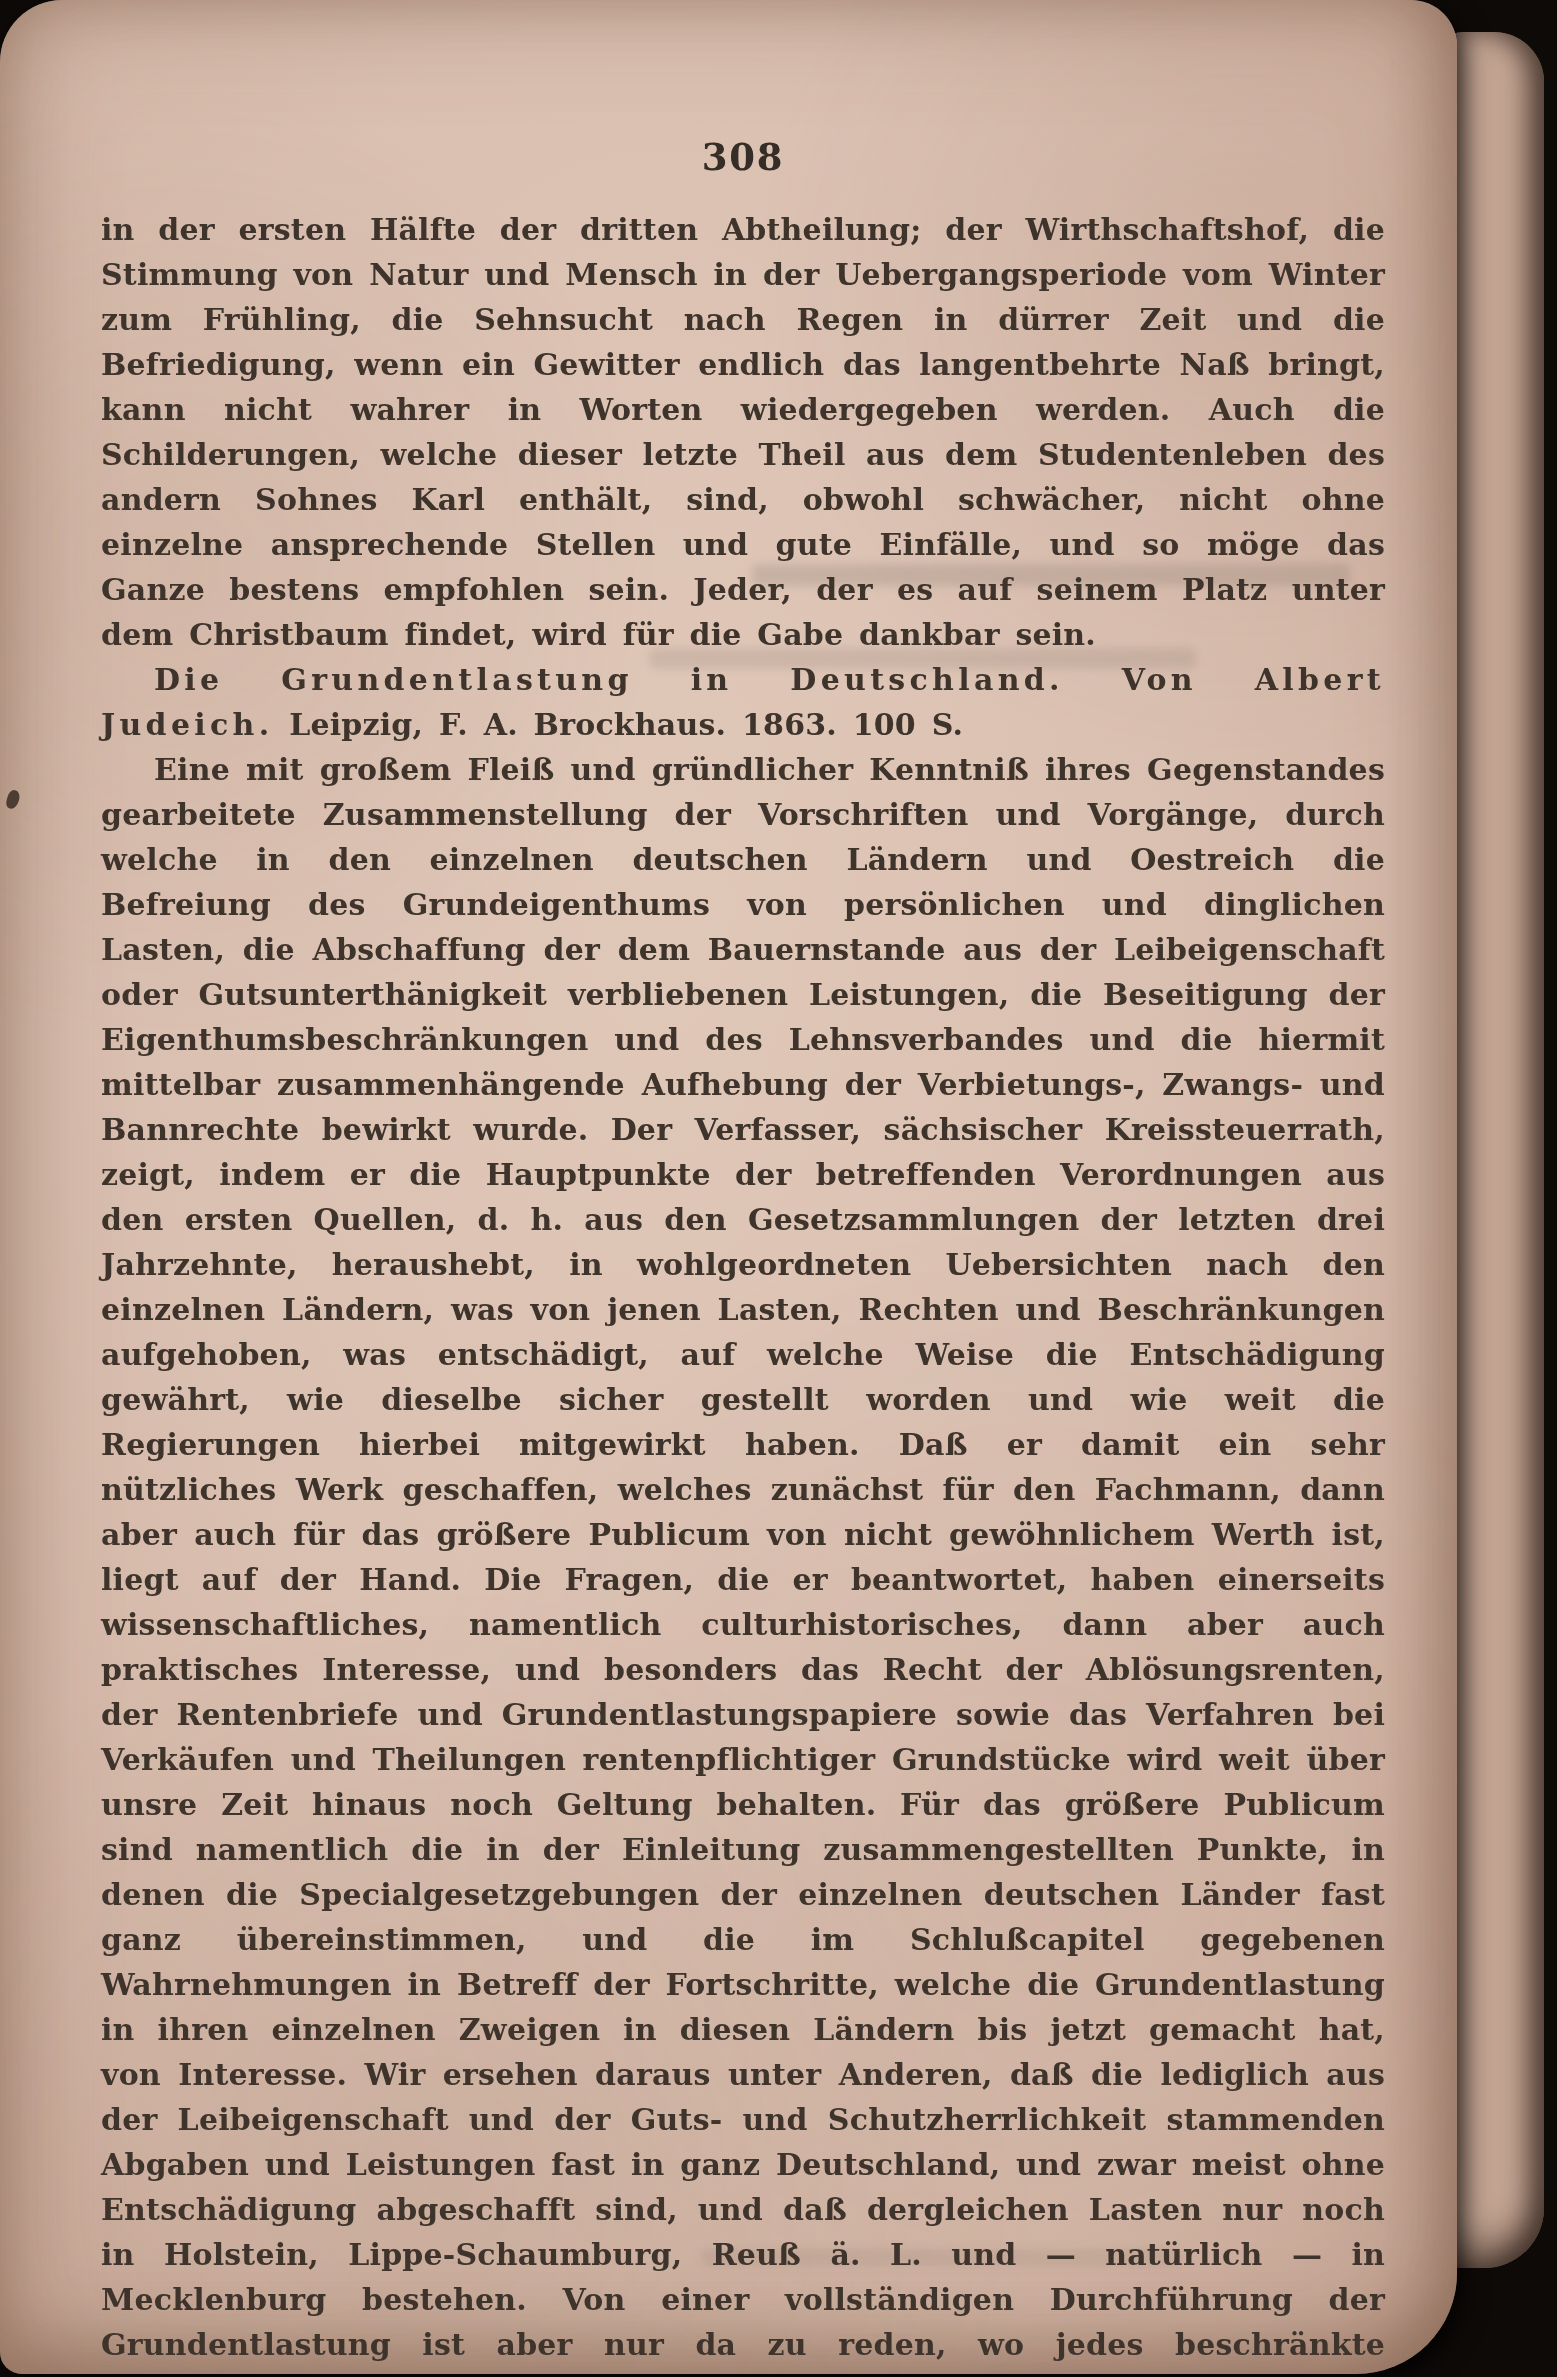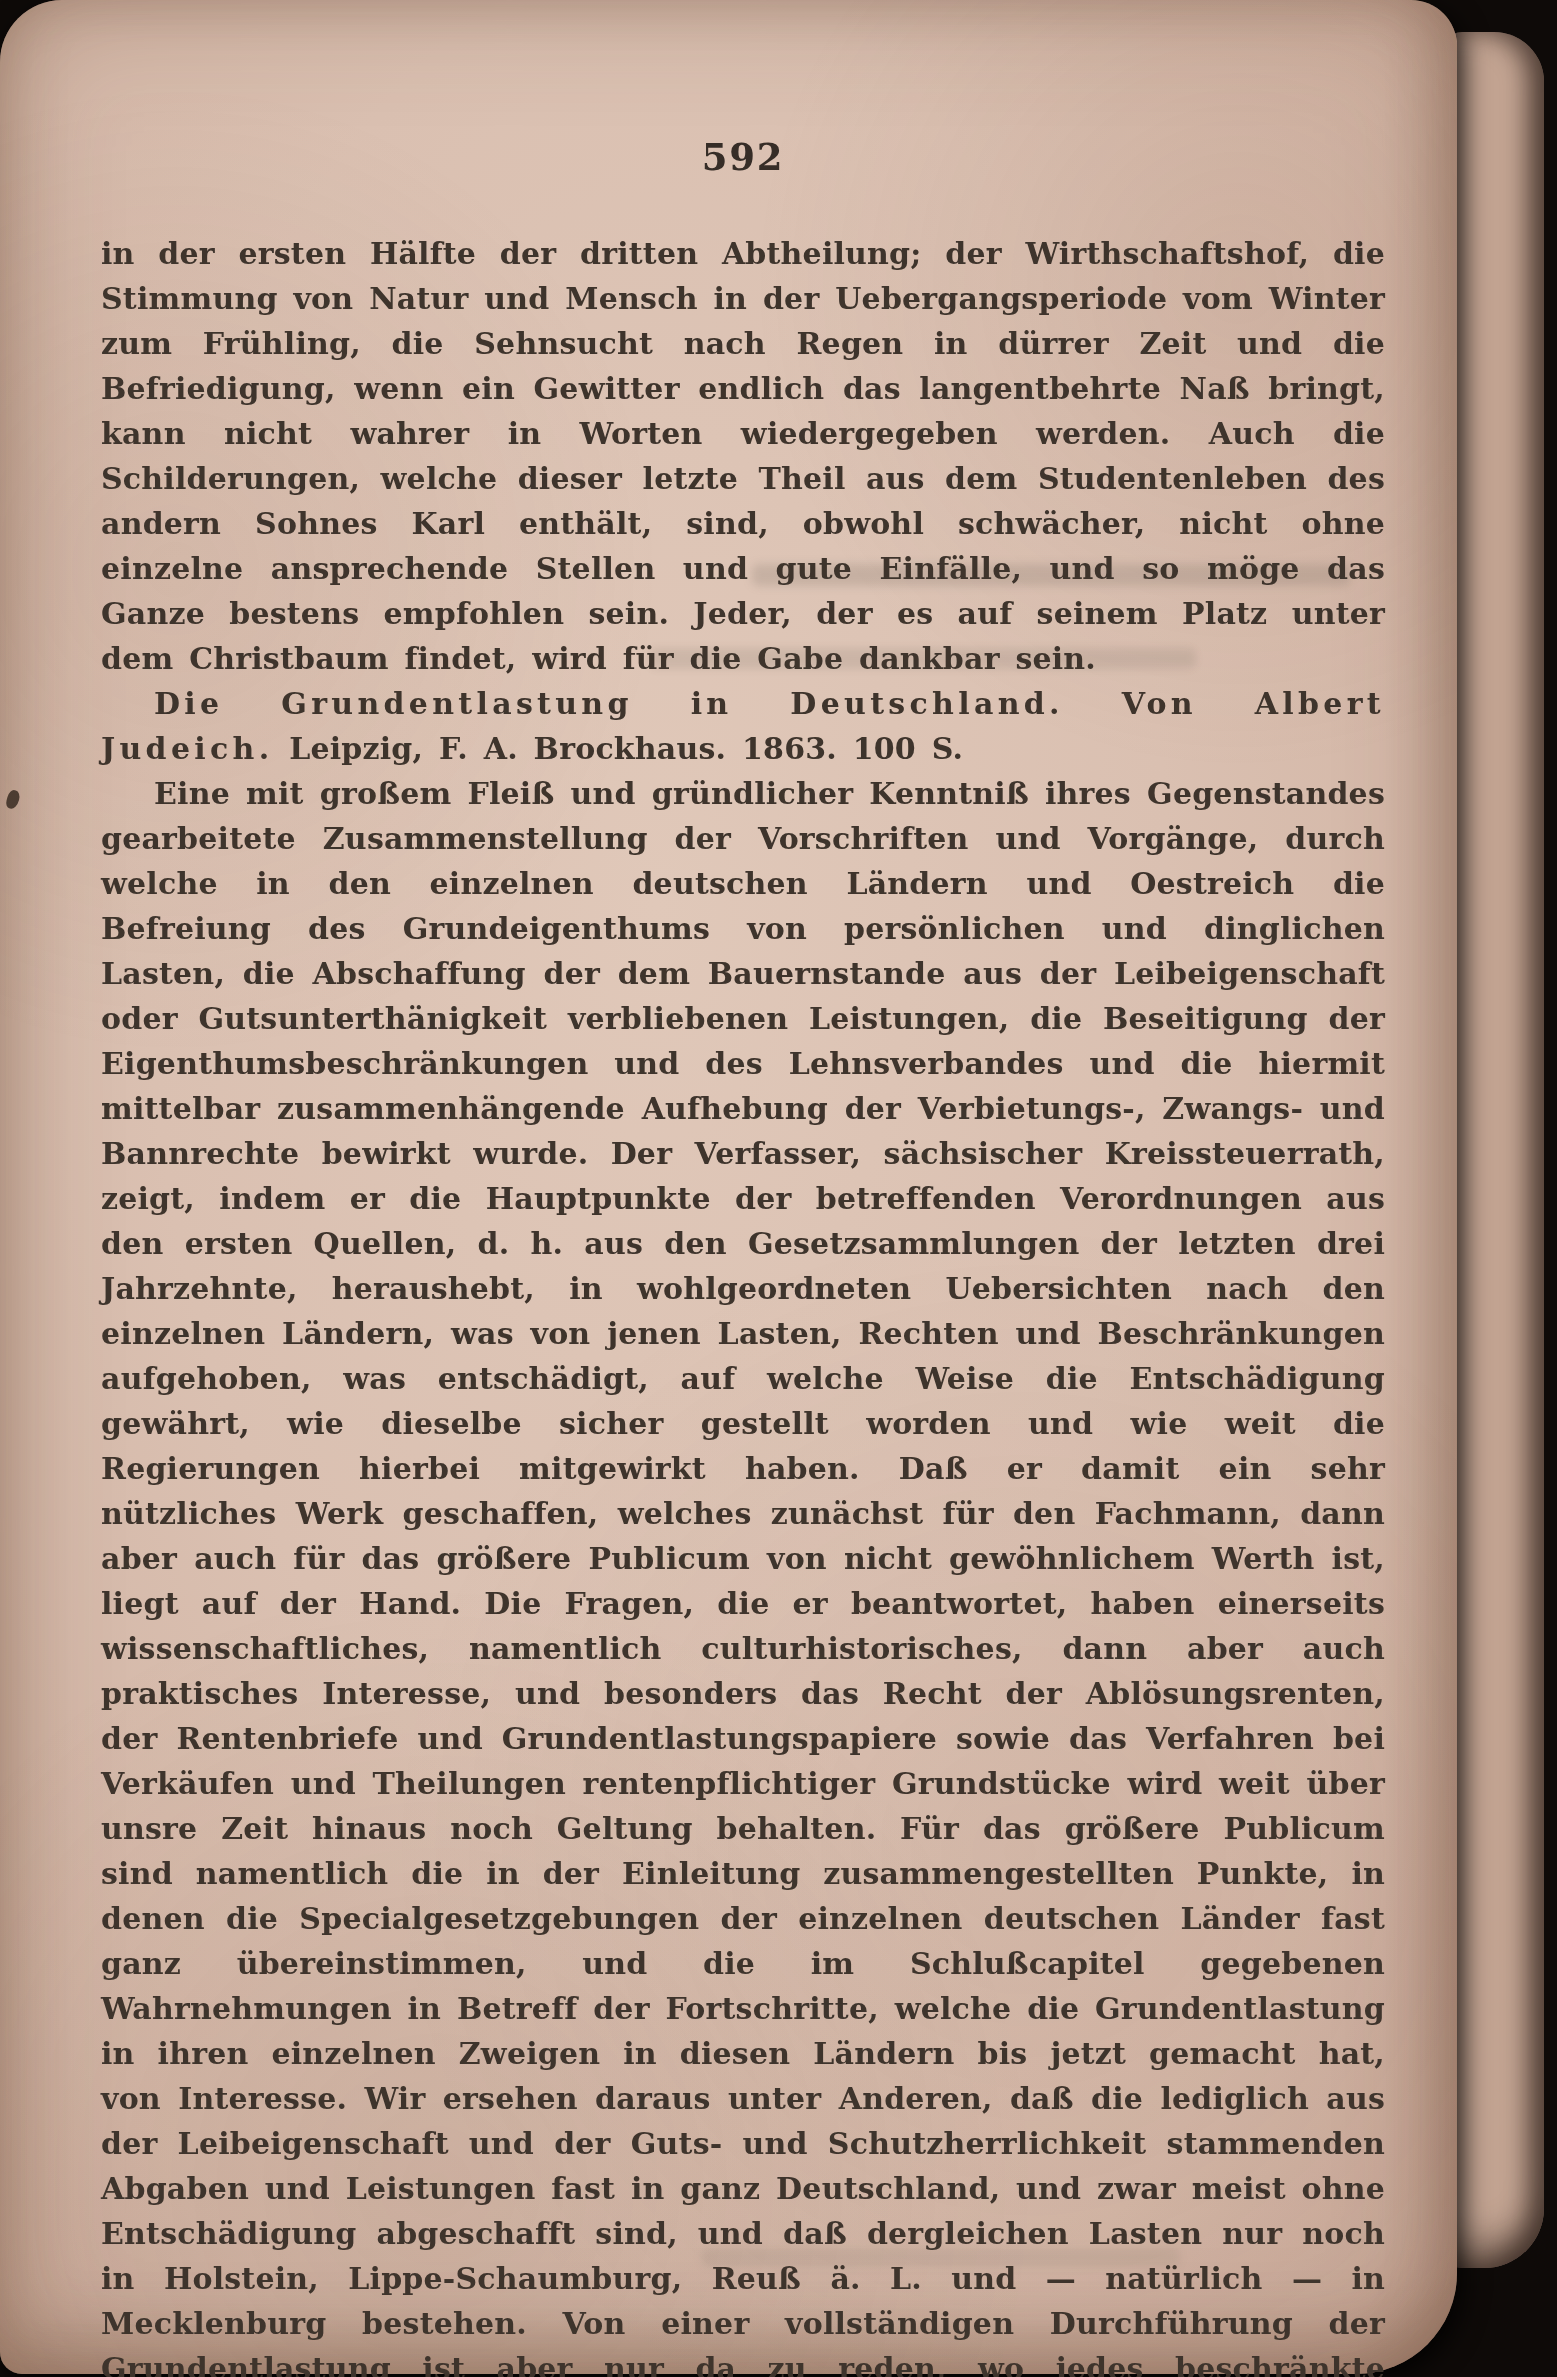--- a/index.html
+++ b/index.html
@@ -91,21 +91,21 @@
     line-height: 45px;
     text-align: justify;
     word-spacing: 5.1px;
     letter-spacing: 0.2px;
   }
 
   .para {
     margin: 0;
     text-indent: 53px;
   }
-  .para.no-indent { text-indent: 0; margin-top: 24px; }
+  .para.no-indent { text-indent: 0; }
 
   .spaced { letter-spacing: 4.3px; }
 
   
   .showthrough {
     position: absolute;
     background: rgba(110,98,92,0.20);
     filter: blur(4.3px);
     border-radius: 6.8px;
     pointer-events: none;
@@ -133,21 +133,21 @@
 
   <div class="fore-edge"></div>
 
   <div class="paper">
     <div class="showthrough s1"></div>
     <div class="showthrough s2"></div>
     <div class="showthrough s3"></div>
     <div class="speck"></div>
   </div>
 
-  <div class="page-number">592</div>
+  <div class="page-number">308</div>
 
   <div class="text-block">
     <p class="para no-indent">in der ersten Hälfte der dritten Abtheilung; der Wirthschaftshof, die Stimmung von Natur und Mensch in der Uebergangsperiode vom Winter zum Frühling, die Sehnsucht nach Regen in dürrer Zeit und die Befriedigung, wenn ein Gewitter endlich das langentbehrte Naß bringt, kann nicht wahrer in Worten wiedergegeben werden. Auch die Schilderungen, welche dieser letzte Theil aus dem Studentenleben des andern Sohnes Karl enthält, sind, obwohl schwächer, nicht ohne einzelne ansprechende Stellen und gute Einfälle, und so möge das Ganze bestens empfohlen sein. Jeder, der es auf seinem Platz unter dem Christbaum findet, wird für die Gabe dankbar sein.</p>
     <p class="para"><span class="spaced">Die Grundentlastung in Deutschland. Von Albert Judeich.</span><span> Leipzig, F. A. Brockhaus. 1863. 100 S.</span></p>
     <p class="para">Eine mit großem Fleiß und gründlicher Kenntniß ihres Gegenstandes gearbeitete Zusammenstellung der Vorschriften und Vorgänge, durch welche in den einzelnen deutschen Ländern und Oestreich die Befreiung des Grundeigenthums von persönlichen und dinglichen Lasten, die Abschaffung der dem Bauernstande aus der Leibeigenschaft oder Gutsunterthänigkeit verbliebenen Leistungen, die Beseitigung der Eigenthumsbeschränkungen und des Lehnsverbandes und die hiermit mittelbar zusammenhängende Aufhebung der Verbietungs-, Zwangs- und Bannrechte bewirkt wurde. Der Verfasser, sächsischer Kreissteuerrath, zeigt, indem er die Hauptpunkte der betreffenden Verordnungen aus den ersten Quellen, d. h. aus den Gesetzsammlungen der letzten drei Jahrzehnte, heraushebt, in wohlgeordneten Uebersichten nach den einzelnen Ländern, was von jenen Lasten, Rechten und Beschränkungen aufgehoben, was entschädigt, auf welche Weise die Entschädigung gewährt, wie dieselbe sicher gestellt worden und wie weit die Regierungen hierbei mitgewirkt haben. Daß er damit ein sehr nützliches Werk geschaffen, welches zunächst für den Fachmann, dann aber auch für das größere Publicum von nicht gewöhnlichem Werth ist, liegt auf der Hand. Die Fragen, die er beantwortet, haben einerseits wissenschaftliches, namentlich culturhistorisches, dann aber auch praktisches Interesse, und besonders das Recht der Ablösungsrenten, der Rentenbriefe und Grundentlastungspapiere sowie das Verfahren bei Verkäufen und Theilungen rentenpflichtiger Grundstücke wird weit über unsre Zeit hinaus noch Geltung behalten. Für das größere Publicum sind namentlich die in der Einleitung zusammengestellten Punkte, in denen die Specialgesetzgebungen der einzelnen deutschen Länder fast ganz übereinstimmen, und die im Schlußcapitel gegebenen Wahrnehmungen in Betreff der Fortschritte, welche die Grundentlastung in ihren einzelnen Zweigen in diesen Ländern bis jetzt gemacht hat, von Interesse. Wir ersehen daraus unter Anderen, daß die lediglich aus der Leibeigenschaft und der Guts- und Schutzherrlichkeit stammenden Abgaben und Leistungen fast in ganz Deutschland, und zwar meist ohne Entschädigung abgeschafft sind, und daß dergleichen Lasten nur noch in Holstein, Lippe-Schaumburg, Reuß ä. L. und — natürlich — in Mecklenburg bestehen. Von einer vollständigen Durchführung der Grundentlastung ist aber nur da zu reden, wo jedes beschränkte Grundeigenthum in volles freies Eigenthum verwandelt werden kann, wo alle dinglichen Lasten ausnahmslos aufgehoben oder doch für ablösbar erklärt sind, und wo man endlich für die blos ablösbaren Lasten, mit Ausnahme der festen Geldgefälle, gewisse Termine festgesetzt hat, nach deren Eintritt jene Lasten sofort und ohne</p>
   </div>
 
 </div>
 
 

